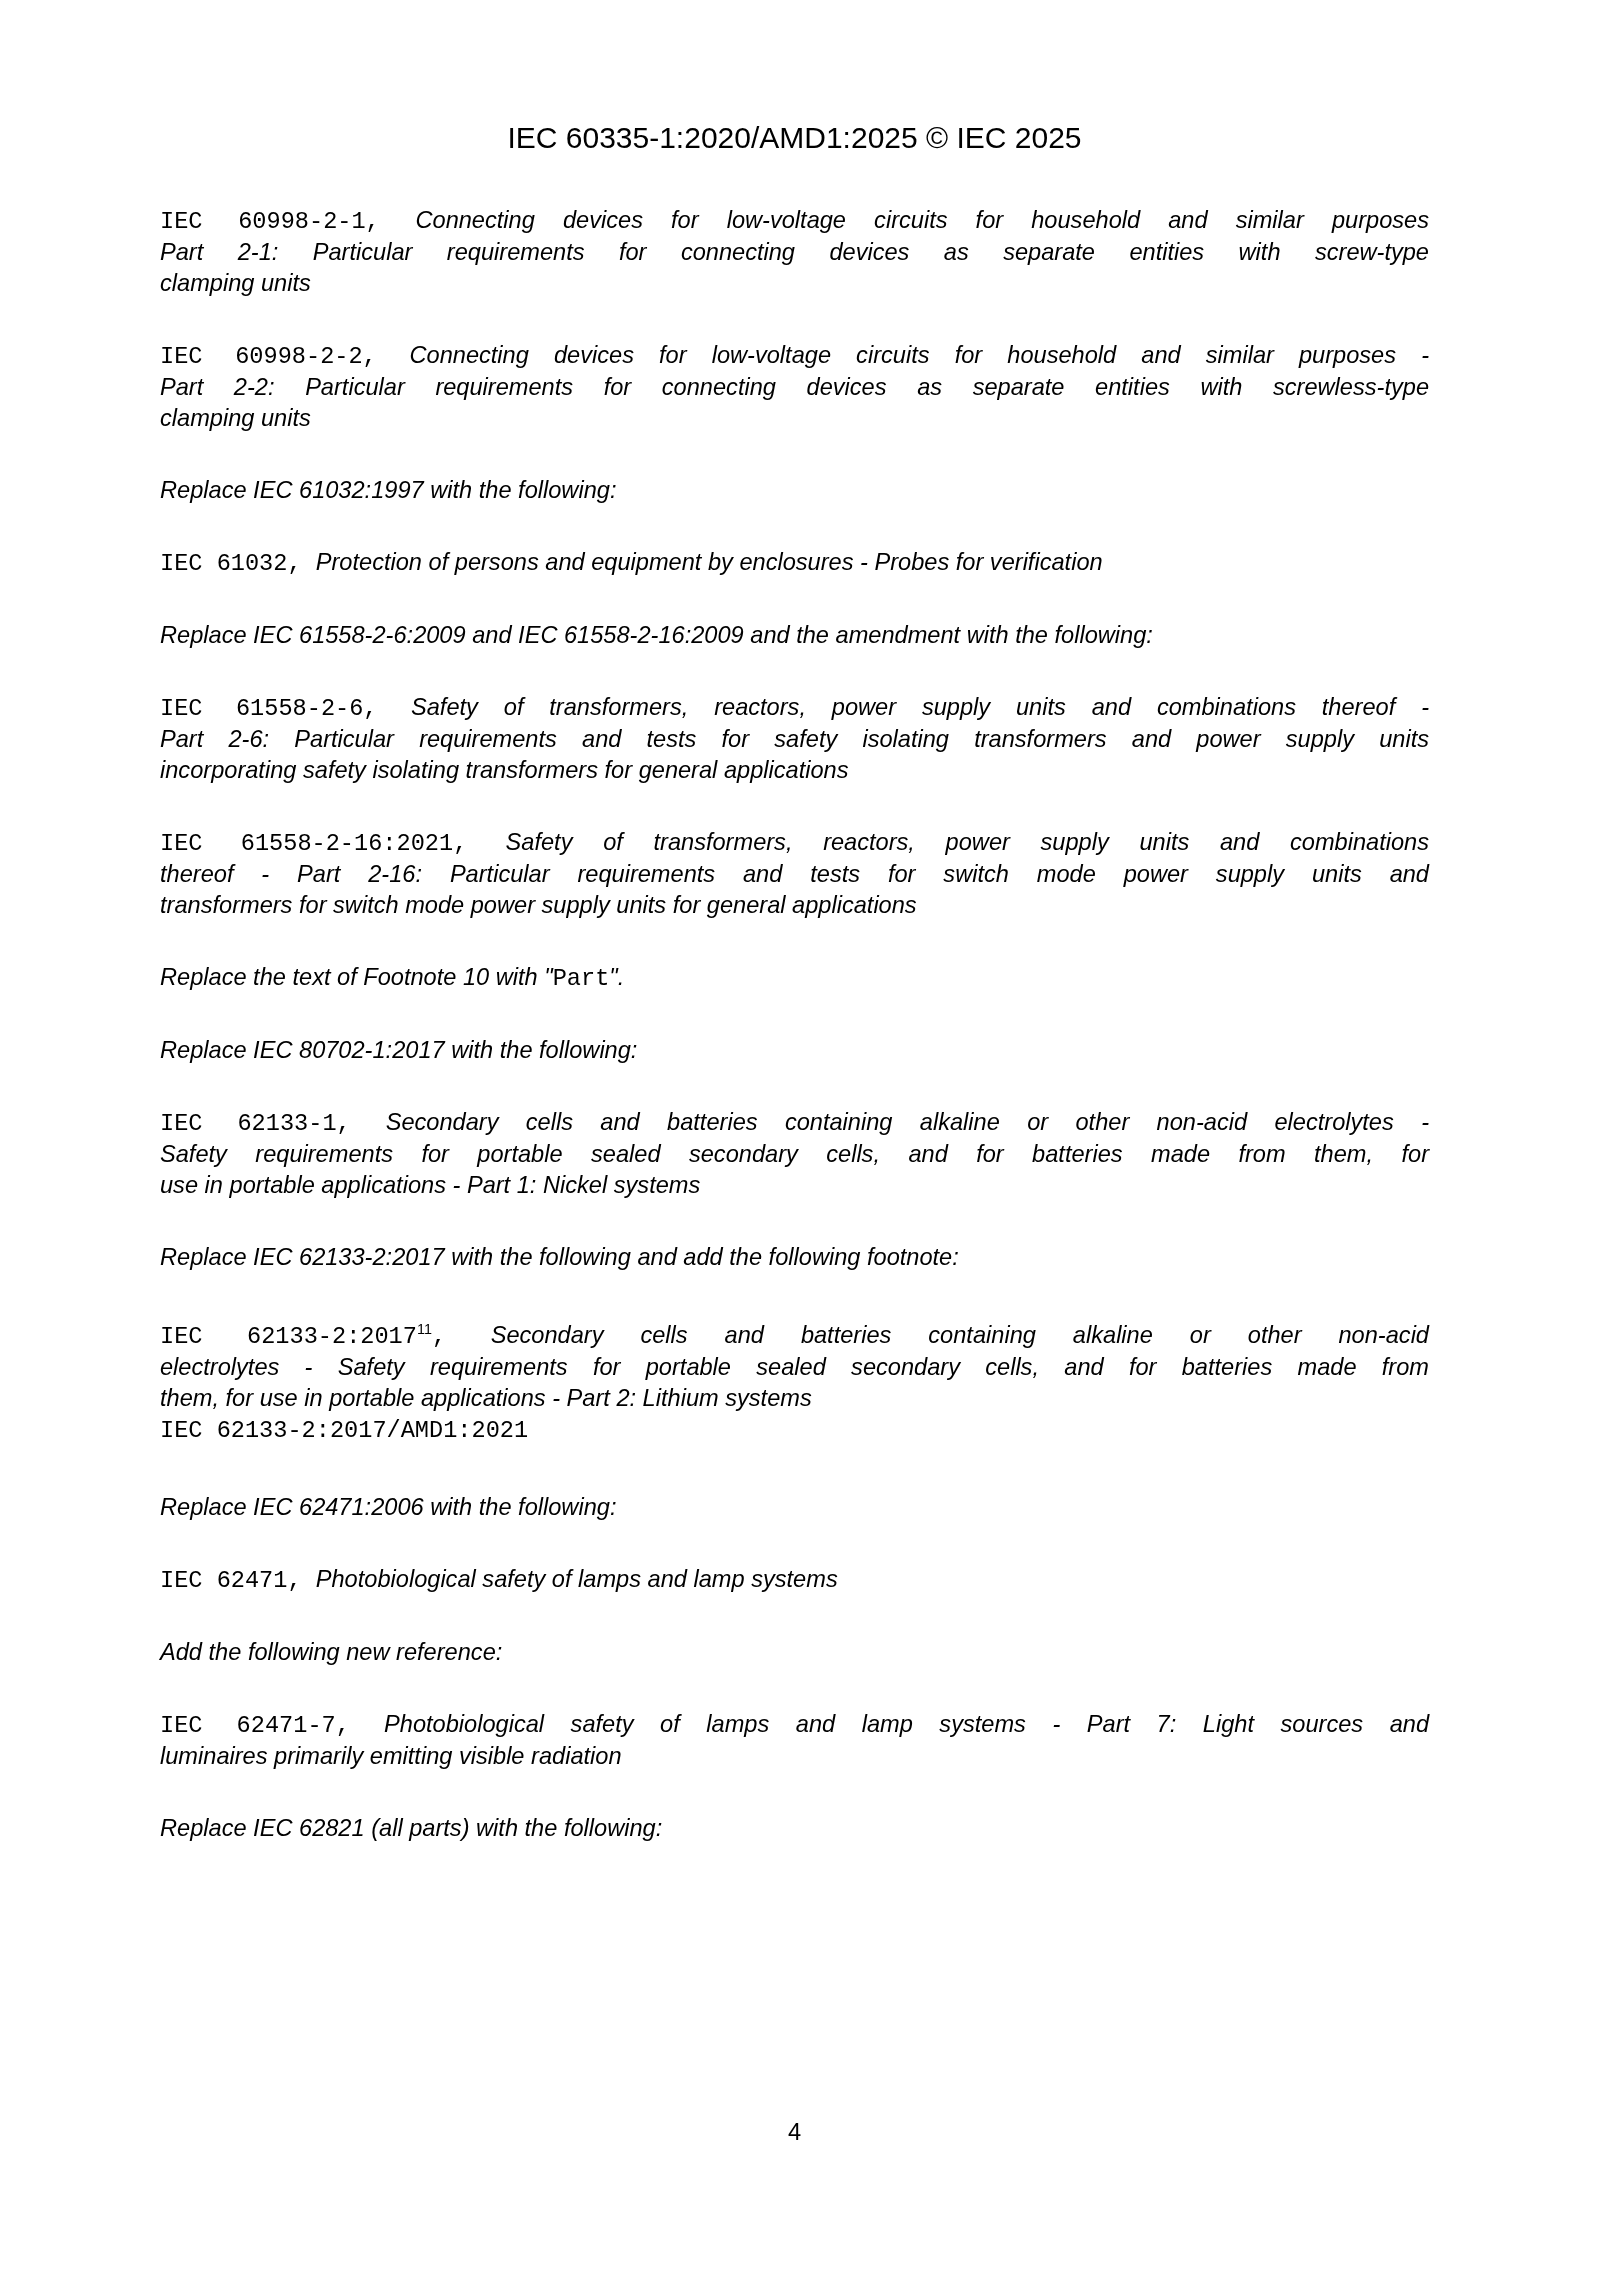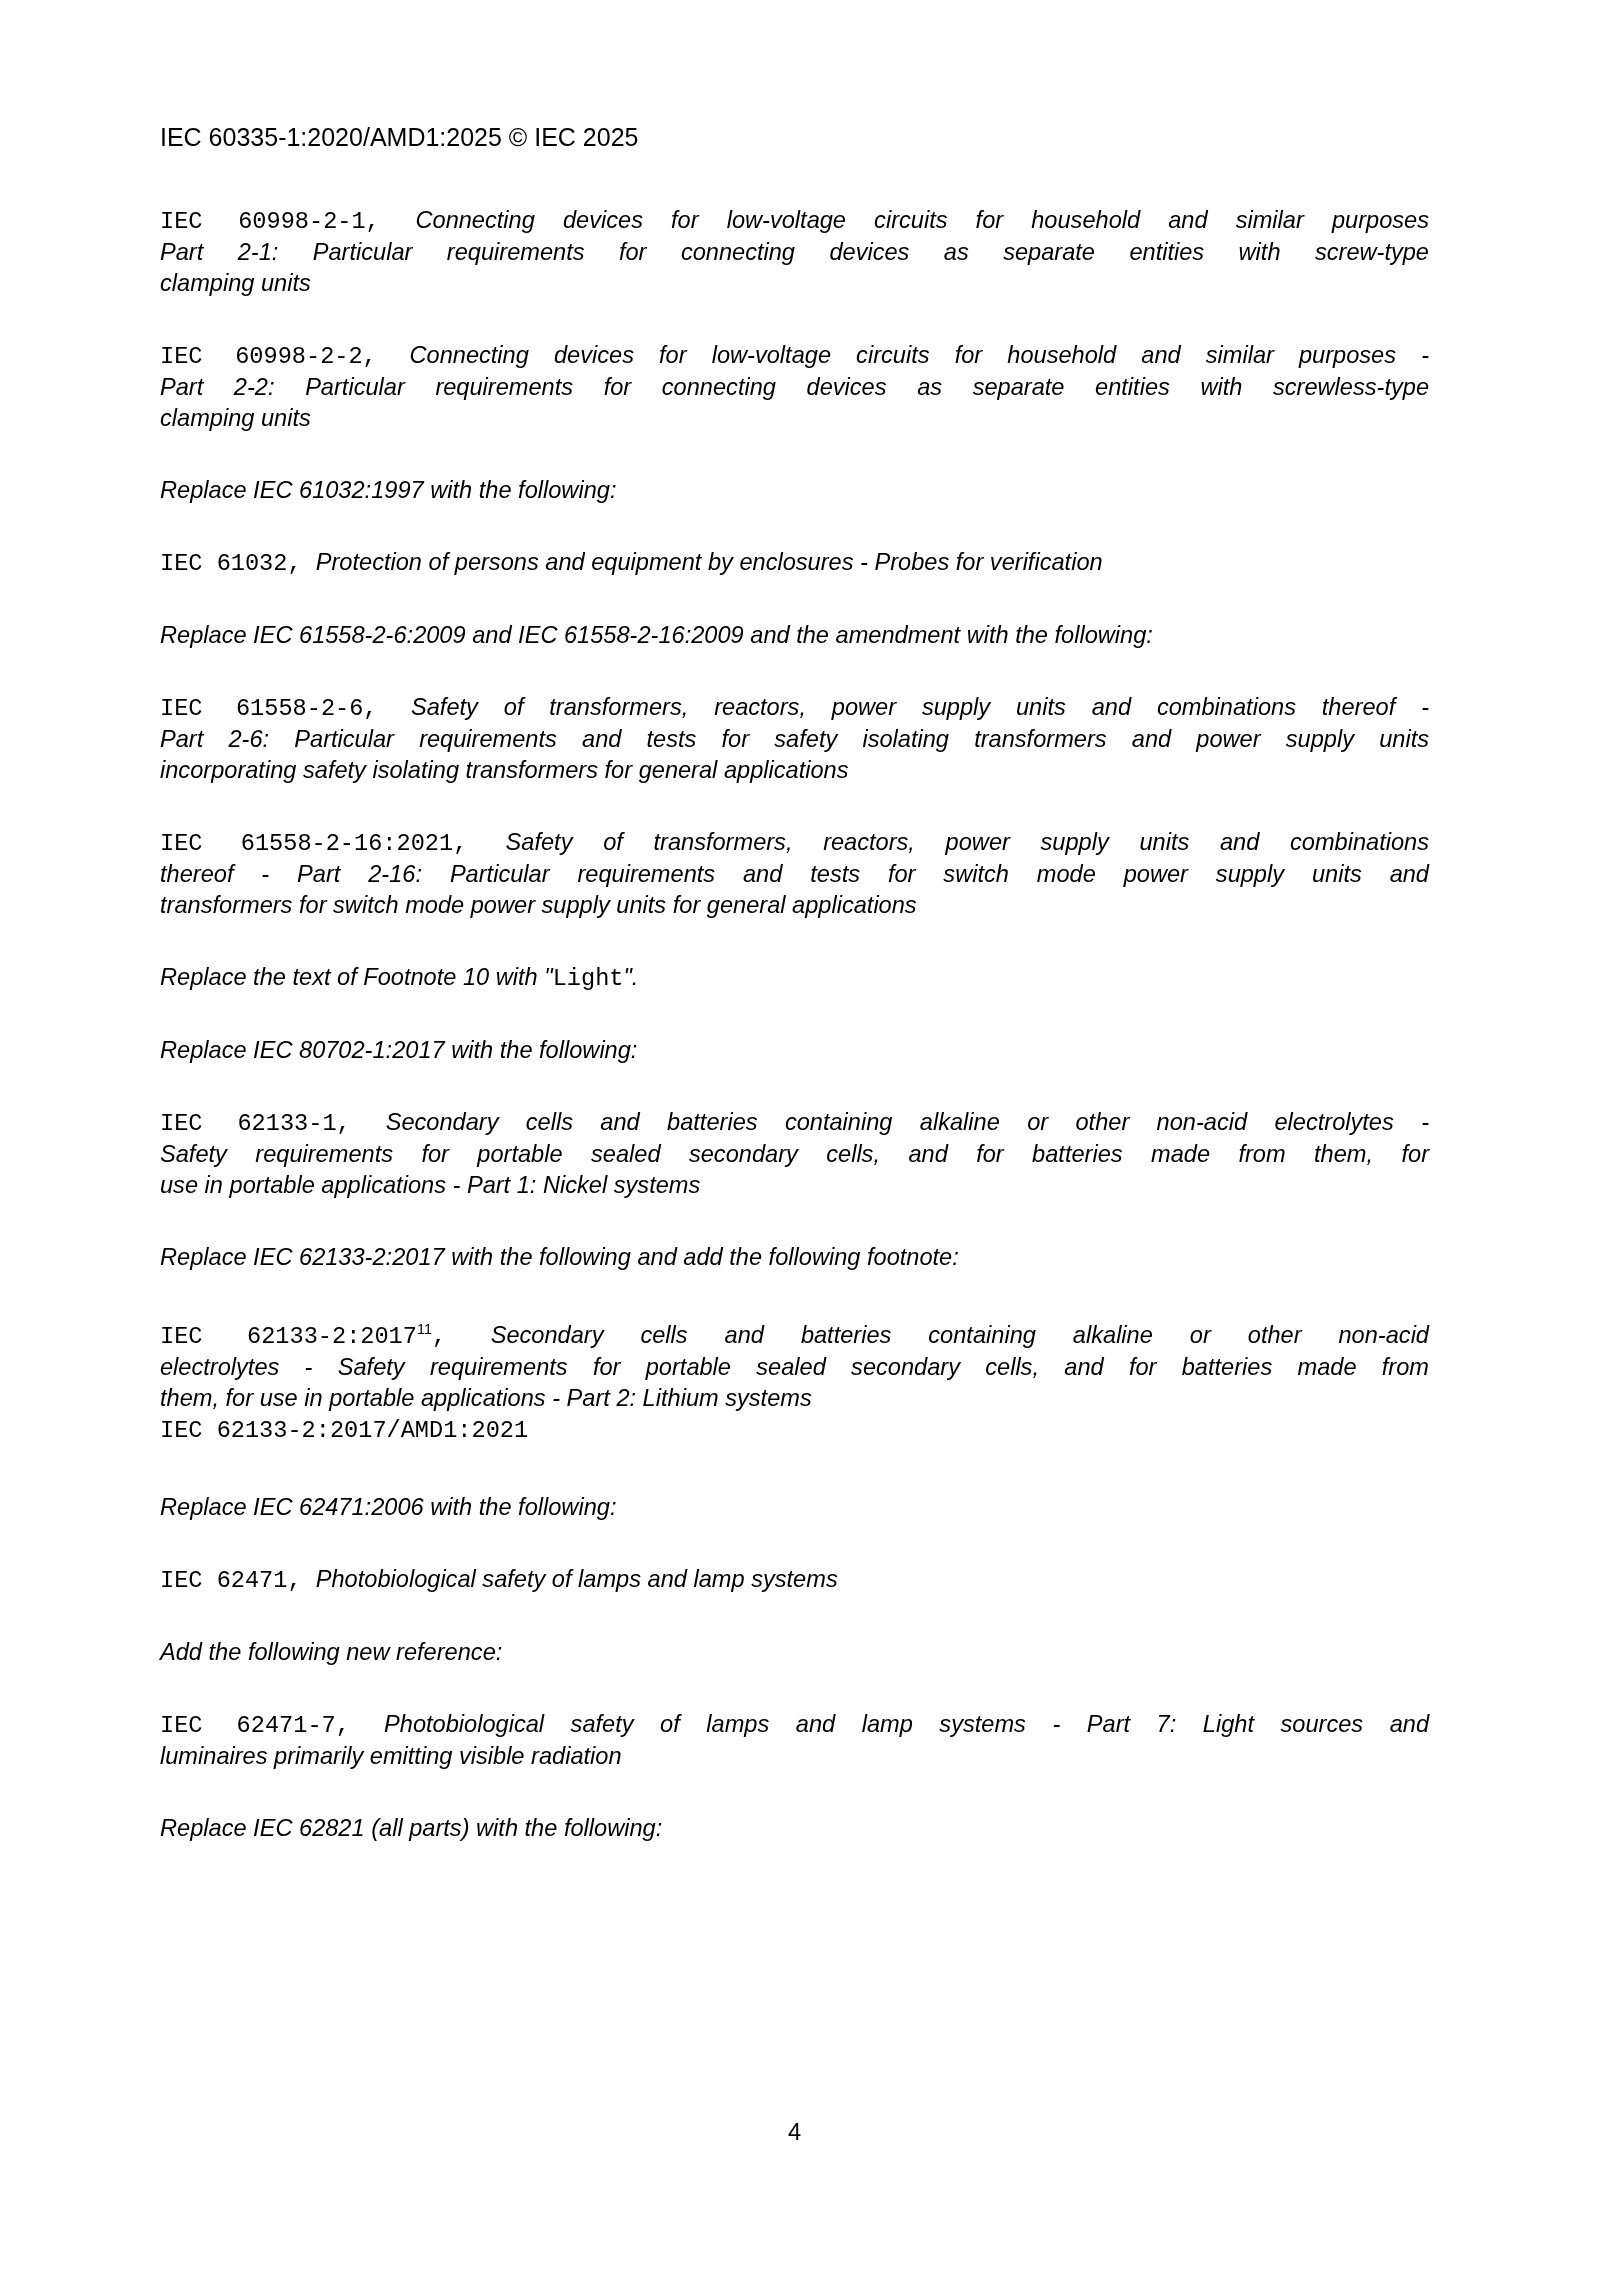--- a/index.html
+++ b/index.html
@@ -16,23 +16,23 @@
     font-family: "Liberation Sans", "DejaVu Sans", sans-serif;
     overflow: hidden;
   }
   .content {
     position: absolute;
     left: 160px;
     top: 122px;
     width: 1269px;
   }
   .hdr {
-    font-size: 25px;
+    font-size: 30px;
     line-height: 31px;
-    text-align: left;
+    text-align: center;
     margin: 0 0 52px 0;
     font-style: normal;
   }
   .block {
     font-size: 23.6px;
     line-height: 31px;
     margin: 0 0 41px 0;
   }
   .block.instruction { font-style: italic; }
   .block.tight { margin-bottom: 0; margin-top: 9px; }
@@ -102,21 +102,21 @@
         <div class="line just"><span class="seg regular">IEC 61558-2-6, </span><span class="seg italic">Safety of transformers, reactors, power supply units and combinations thereof -</span></div>
         <div class="line just"><span class="seg italic">Part 2-6: Particular requirements and tests for safety isolating transformers and power supply units</span></div>
         <div class="line"><span class="seg italic">incorporating safety isolating transformers for general applications</span></div>
       </div>
       <div class="block reference">
         <div class="line just"><span class="seg regular">IEC 61558-2-16:2021, </span><span class="seg italic">Safety of transformers, reactors, power supply units and combinations</span></div>
         <div class="line just"><span class="seg italic">thereof - Part 2-16: Particular requirements and tests for switch mode power supply units and</span></div>
         <div class="line"><span class="seg italic">transformers for switch mode power supply units for general applications</span></div>
       </div>
       <div class="block instruction">
-        <div class="line"><span class="seg italic">Replace the text of Footnote 10 with "</span><span class="seg regular">Light</span><span class="seg italic">".</span></div>
+        <div class="line"><span class="seg italic">Replace the text of Footnote 10 with "</span><span class="seg regular">Part</span><span class="seg italic">".</span></div>
       </div>
       <div class="block instruction">
         <div class="line"><span class="seg italic">Replace IEC 80702-1:2017 with the following:</span></div>
       </div>
       <div class="block reference">
         <div class="line just"><span class="seg regular">IEC 62133-1, </span><span class="seg italic">Secondary cells and batteries containing alkaline or other non-acid electrolytes -</span></div>
         <div class="line just"><span class="seg italic">Safety requirements for portable sealed secondary cells, and for batteries made from them, for</span></div>
         <div class="line"><span class="seg italic">use in portable applications - Part 1: Nickel systems</span></div>
       </div>
       <div class="block instruction">

